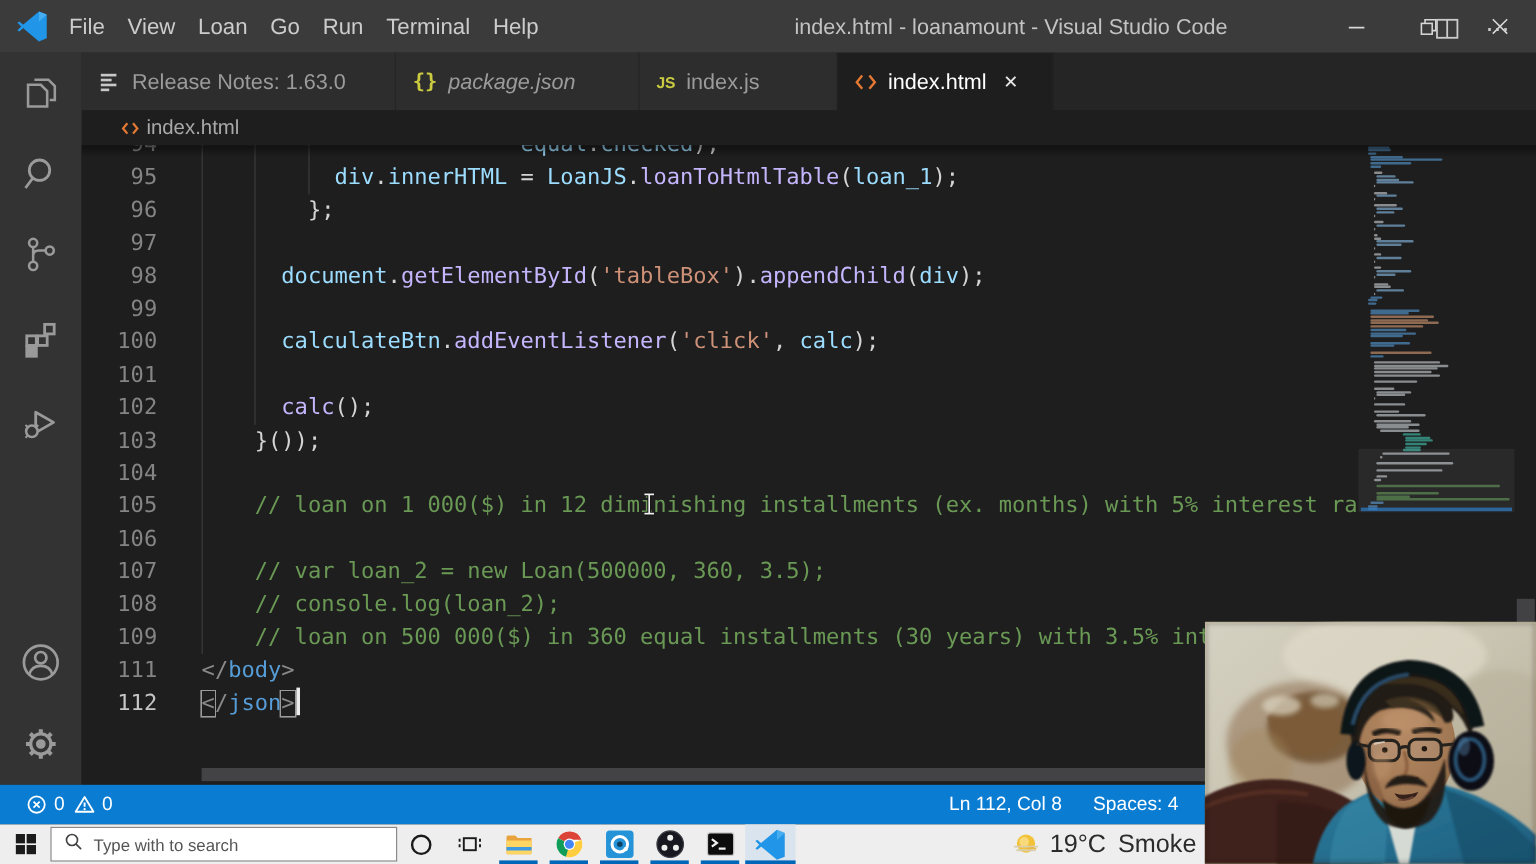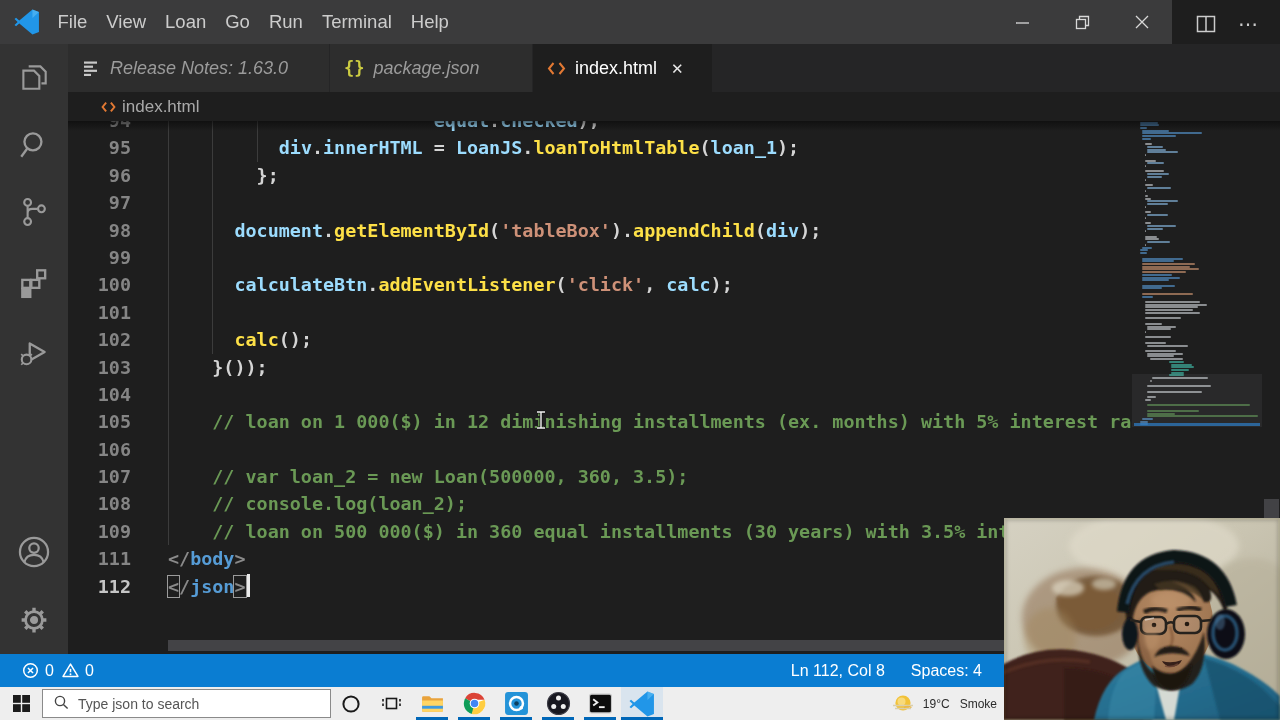--- a/index.html
+++ b/index.html
@@ -1,21 +1,21 @@
 <!DOCTYPE html>
 <html><head>
 <meta charset="utf-8">
 <style>
   html,body{margin:0;padding:0;background:#000;}
   #screen{position:relative;width:1280px;height:720px;overflow:hidden;background:#1e1e1e;
     font-family:"Liberation Sans",sans-serif;-webkit-font-smoothing:antialiased;}
   #screen *{box-sizing:border-box;}
 
   
-  .titlebar{position:absolute;left:0;top:0;width:1172px;height:44px;background:#3b3b3c;display:flex;align-items:center;}
+  .titlebar{position:absolute;left:0;top:0;width:1280px;height:44px;background:#3b3b3c;display:flex;align-items:center;}
   .vscode-logo{width:26px;height:26px;margin-left:14px;flex:none;}
   .menubar{display:flex;margin-left:8px;}
   .menu-item{color:#cccccc;font-size:18.5px;padding:0 9.5px;line-height:44px;}
   .win-title{position:absolute;left:575px;right:170px;text-align:center;color:#c3c3c3;font-size:18px;line-height:44px;white-space:nowrap;}
   .win-controls{position:absolute;right:0;top:0;height:44px;display:flex;}
   .win-btn{width:60px;height:44px;display:flex;align-items:center;justify-content:center;}
 
   
   .tabbar{position:absolute;left:68px;top:44px;right:0;height:48px;background:#252526;display:flex;}
   .tab{height:48px;display:flex;align-items:center;padding:0 14px;background:#2d2d2d;border-right:1px solid #252526;color:#9b9b9b;font-size:18px;white-space:nowrap;}
@@ -31,27 +31,27 @@
   .breadcrumb .bicon{margin-left:33px;margin-right:6px;display:flex;}
 
   
   .activitybar{position:absolute;left:0;top:44px;width:68px;bottom:66px;background:#333333;}
   .act-icon{position:absolute;left:0;width:68px;height:52px;display:flex;align-items:center;justify-content:center;}
 
   
   .editor{position:absolute;left:68px;top:121px;right:0;height:533px;background:#1e1e1e;overflow:hidden;}
   .editor-shadow{position:absolute;left:0;top:0;right:0;height:10px;background:linear-gradient(rgba(5,5,5,.55),rgba(0,0,0,0));z-index:6;pointer-events:none;}
   .code-clip{position:absolute;left:0;top:0;width:1063px;height:533px;overflow:hidden;}
-  .code-lines{position:absolute;left:-68px;top:-14px;width:1064px;font-weight:bold;}
+  .code-lines{position:absolute;left:-68px;top:-14px;width:1064px;}
   .crow{position:relative;height:27.4px;white-space:pre;font-family:"DejaVu Sans Mono",monospace;font-size:18.4px;line-height:27.4px;color:#d4d4d4;}
   .gutter{position:absolute;left:0;top:0;width:131px;text-align:right;color:#858585;}
   .crow.cur .gutter{color:#c6c6c6;}
   .ctext{position:absolute;left:168px;top:0;}
   .guide{position:absolute;top:0;width:1px;height:27.4px;background:#3c3c3c;}
-  .tok-w{color:#d4d4d4}.tok-v{color:#9cdcfe}.tok-f{color:#fde047}.tok-s{color:#ce9178}
+  .tok-w{color:#d4d4d4}.tok-v{color:#9cdcfe}.tok-f{color:#c4b5fd}.tok-s{color:#ce9178}
   .tok-c{color:#6a9955}.tok-t{color:#569cd6}.tok-g{color:#8a8a8a}
   .bx{box-shadow:0 0 0 1px #9b9b9b;}
   .caret{display:inline-block;width:3px;height:23px;background:#ececec;vertical-align:-4px;margin-left:1px;}
 
   
   .minimap{position:absolute;left:1064px;top:0;width:130px;height:533px;}
   .mline{position:absolute;height:2px;border-radius:1px;opacity:.8;}
   .mm-slider{position:absolute;left:0;width:130px;background:rgba(200,200,210,.07);}
   .mm-curline{position:absolute;left:2px;width:126px;height:2.5px;background:rgba(45,121,191,.75);}
   
@@ -71,21 +71,21 @@
   .tb-start{width:42px;height:33px;display:flex;align-items:center;justify-content:center;}
   .tb-search{width:289px;height:29px;margin-top:0;background:#ffffff;border:1px solid #8a8a8a;display:flex;align-items:center;color:#4d4d4d;}
   .tb-search .ph{font-size:14px;color:#555555;}
   .tb-search svg{margin:0 9px 0 10px;}
   .tb-btn{height:33px;display:flex;align-items:center;justify-content:center;position:relative;}
   .tb-btn.circ{width:40px;}
   .tb-btn.app{width:42px;}
   .tb-underline{position:absolute;left:5px;right:5px;bottom:0;height:3px;background:#0067b8;}
   .tb-btn.hl{background:#d9e4ee;}
   .tb-btn.hl .tb-underline{left:0;right:0;}
-  .tb-weather{position:absolute;right:283px;top:687px;height:33px;display:flex;align-items:center;color:#2b2b2b;font-size:12px;}
+  .tb-weather{position:absolute;right:283px;top:687px;height:33px;display:flex;align-items:center;color:#2b2b2b;font-size:21px;}
   .tb-weather .wtxt b{font-weight:normal;margin-right:10px;}
 
   
   .webcam{position:absolute;left:1004px;top:518px;width:276px;height:202px;z-index:20;}
 
   
   .mouse{position:absolute;z-index:30;}
 </style>
 </head>
 <body>
@@ -100,20 +100,21 @@
         </svg></span>
     <nav class="menubar">
         <div class="menu-item">File</div>
         <div class="menu-item">View</div>
         <div class="menu-item">Loan</div>
         <div class="menu-item">Go</div>
         <div class="menu-item">Run</div>
         <div class="menu-item">Terminal</div>
         <div class="menu-item">Help</div>
       </nav>
+    <div class="win-title">index.html - loanamount - Visual Studio Code</div>
     <div class="win-controls">
         <div class="win-btn">
           <span style="display:flex">
             <svg width="15" height="15" viewBox="0 0 15 15">
               <path stroke="#d8d8d8" stroke-width="1.3" d="M1 8 H14"></path>
             </svg>
           </span>
         </div>
         <div class="win-btn">
           <span style="display:flex">
@@ -127,38 +128,44 @@
           <span style="display:flex">
             <svg width="16" height="16" viewBox="0 0 16 16">
               <path stroke="#d8d8d8" stroke-width="1.3" d="M2 2 L14 14 M14 2 L2 14"></path>
             </svg>
           </span>
         </div>
       </div>
   </div>
 
   <div class="tabbar">
-      <div class="tab" style="width: 262px; flex: 0 0 auto; font-style: italic;">
+      <div class="tab" style="width: 262px; flex: 0 0 auto;">
         <span class="ticon">
           <svg width="19" height="19" viewBox="0 0 19 19">
             <g fill="#c8c8c8">
               <rect x="2" y="2.5" width="13" height="2.2"></rect>
               <rect x="2" y="6.6" width="9" height="2.2"></rect>
               <rect x="2" y="10.7" width="13" height="2.2"></rect>
               <rect x="2" y="14.8" width="7" height="2.2"></rect>
             </g>
           </svg>
         </span>
         <span class="tlabel">Release Notes: 1.63.0</span>
       </div>
       <div class="tab italic" style="width: 203px; flex: 0 0 auto;">
         <span class="ticon">
           <span style="color:#cbcb41;font-size:17px;font-weight:bold;font-family:'DejaVu Sans Mono',monospace;">{}</span>
         </span>
         <span class="tlabel">package.json</span>
+      </div>
+      <div class="tab" style="width: 165px; flex: 0 0 auto;">
+        <span class="ticon">
+          <span style="color:#cbcb41;font-size:13px;font-weight:bold;">JS</span>
+        </span>
+        <span class="tlabel">index.js</span>
       </div>
       <div class="tab active" style="width: 180px; flex: 0 0 auto;">
         <span class="ticon">
           <svg width="19" height="17" viewBox="0 0 19 17">
             <g stroke="#e37933" stroke-width="2" fill="none">
               <path d="M6.5 3 L2 8.5 L6.5 14"></path>
               <path d="M12.5 3 L17 8.5 L12.5 14"></path>
             </g>
           </svg>
         </span>
@@ -433,21 +440,21 @@
               <rect x="9.2" y="9.2" width="7.8" height="7.8"></rect>
             </g>
           </svg>
         </span>
       </div>
     <div class="tb-search">
       <span id="tbSearchIcon"><svg width="16" height="16" viewBox="0 0 16 16">
             <circle cx="7" cy="7" r="4.6" fill="none" stroke="#444" stroke-width="1.4"></circle>
             <path d="M10.4 10.4 L14.6 14.6" stroke="#444" stroke-width="1.4"></path>
           </svg></span>
-      <span class="ph">Type json to search</span>
+      <span class="ph">Type with to search</span>
     </div>
     <div id="tbButtons" style="display:flex;">
         <div class="tb-btn circ">
           <span style="display:flex">
             <svg width="20" height="20" viewBox="0 0 20 20">
               <circle cx="10" cy="10" r="7.6" fill="none" stroke="#1a1a1a" stroke-width="2"></circle>
             </svg>
           </span>
         </div>
         <div class="tb-btn circ">

